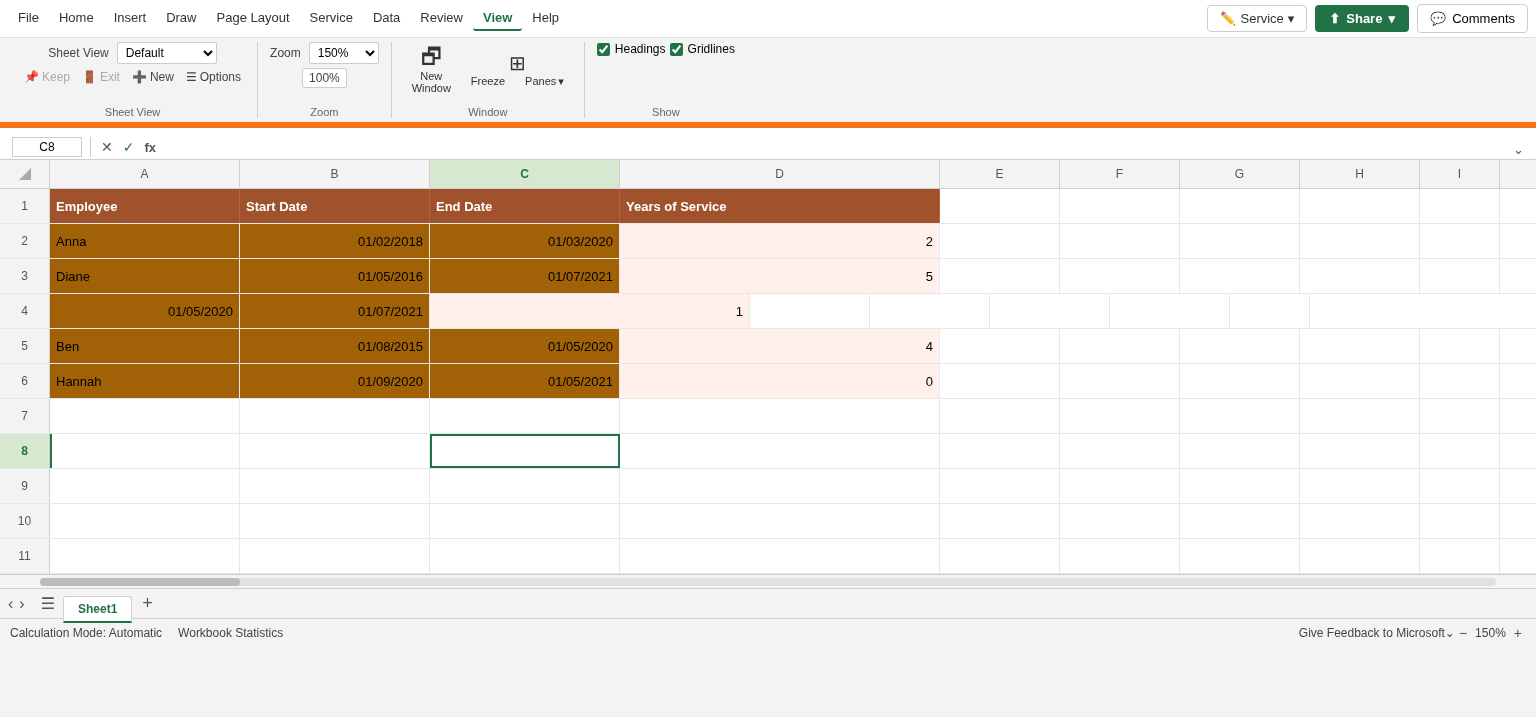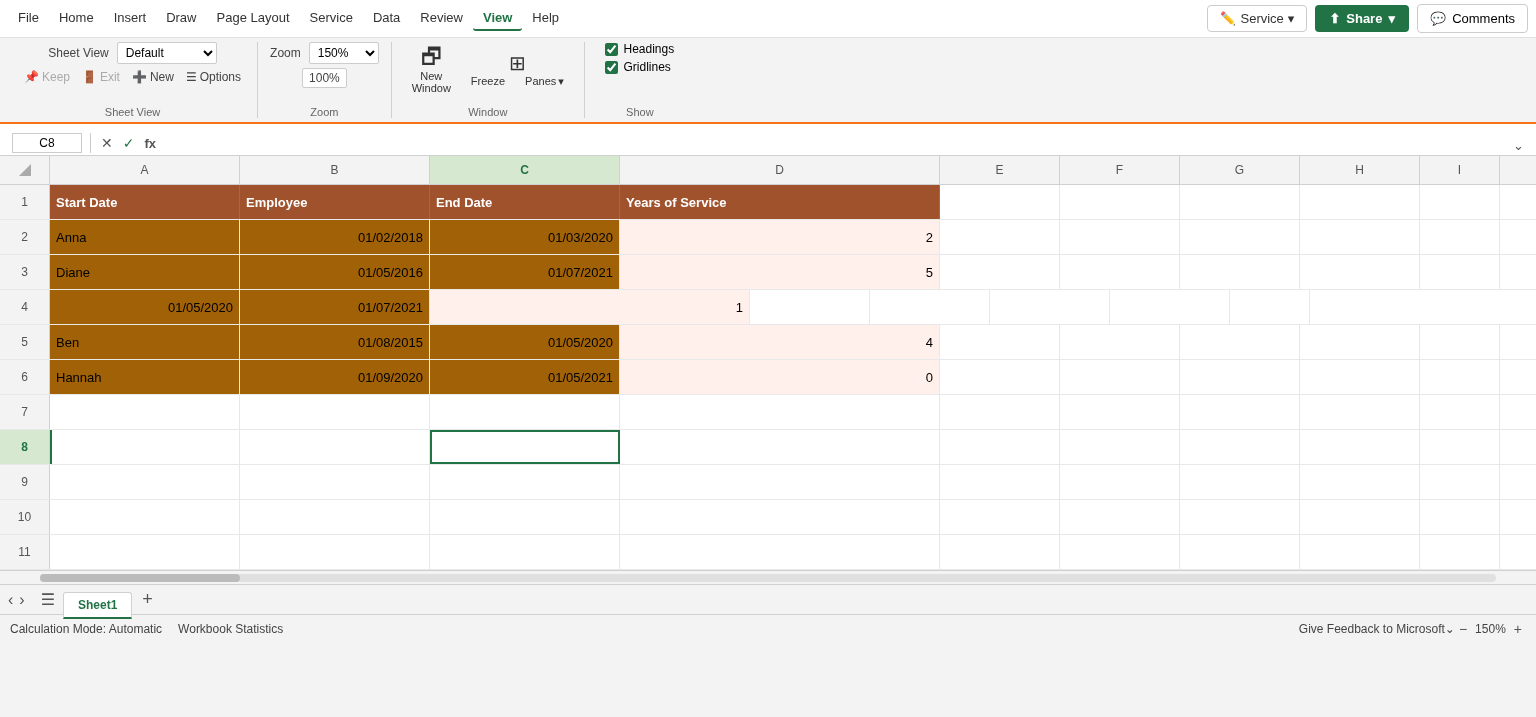--- a/index.html
+++ b/index.html
@@ -10,34 +10,34 @@
     .menu-bar-left { display: flex; gap: 0; }
     .menu-item { padding: 4px 10px; cursor: pointer; border-radius: 3px; font-size: 13px; color: #333; }
     .menu-item.active { color: #217346; font-weight: 600; border-bottom: 2px solid #217346; }
     .menu-bar-right { display: flex; align-items: center; gap: 8px; }
     .editing-btn { display: flex; align-items: center; gap: 4px; padding: 5px 12px; background: #fff; border: 1px solid #ccc; border-radius: 4px; cursor: pointer; font-size: 13px; color: #333; }
     .editing-btn .pencil-icon { color: #217346; }
     .share-btn { display: flex; align-items: center; gap: 6px; padding: 6px 14px; background: #217346; color: #fff; border: none; border-radius: 4px; cursor: pointer; font-size: 13px; font-weight: 600; }
     .comments-btn { display: flex; align-items: center; gap: 6px; padding: 6px 12px; background: #fff; border: 1px solid #ccc; border-radius: 4px; cursor: pointer; font-size: 13px; }
 
     
-    .toolbar { display: flex; align-items: stretch; padding: 4px 8px; background: #f3f3f3; border-bottom: 2px solid #f97316; gap: 0; min-height: 80px; }
+    .toolbar { display: flex; align-items: stretch; padding: 4px 8px; background: #f3f3f3; border-bottom: 6px solid #f97316; gap: 0; min-height: 80px; }
     .toolbar-group { display: flex; flex-direction: column; align-items: center; justify-content: center; padding: 0 12px; border-right: 1px solid #d0d0d0; gap: 4px; min-width: 100px; }
     .toolbar-group:last-child { border-right: none; }
     .toolbar-group-label { font-size: 11px; color: #666; margin-top: auto; padding-top: 4px; }
     .toolbar-row { display: flex; align-items: center; gap: 4px; }
     .sheet-view-select { font-size: 12px; padding: 2px 4px; border: 1px solid #ccc; background: #fff; border-radius: 2px; width: 100px; }
     .small-btn { display: flex; align-items: center; gap: 3px; font-size: 12px; color: #444; cursor: pointer; padding: 2px 4px; border-radius: 2px; }
     .small-btn.disabled { color: #aaa; cursor: default; }
     .zoom-select { font-size: 12px; padding: 2px 4px; border: 1px solid #ccc; background: #fff; border-radius: 2px; width: 70px; }
     .zoom-percent { font-size: 12px; color: #444; padding: 2px 6px; border: 1px solid #ccc; background: #fff; border-radius: 2px; cursor: pointer; }
     .big-btn { display: flex; flex-direction: column; align-items: center; gap: 2px; cursor: pointer; padding: 4px 8px; border-radius: 3px; font-size: 11px; color: #333; }
     .big-btn-icon { font-size: 22px; line-height: 1; }
     .freeze-btn-inner { display: flex; align-items: center; gap: 2px; font-size: 11px; }
-    .show-group { display: flex; flex-direction: column; gap: 4px; justify-content: center; }
+    .show-group { display: flex; flex-direction: row; gap: 4px; justify-content: center; }
     .checkbox-row { display: flex; align-items: center; gap: 5px; font-size: 12px; }
     .checkbox-row input { width: 13px; height: 13px; accent-color: #217346; }
 
     
     .formula-bar { display: flex; align-items: flex-end; background: #fff; border-bottom: 1px solid #d0d0d0; padding: 2px 12px; gap: 4px; height: 32px; }
     .cell-ref { width: 70px; border: 1px solid #ccc; padding: 2px 6px; font-size: 12px; text-align: center; }
     .formula-divider { width: 1px; height: 20px; background: #ccc; margin: 0 4px; }
     .formula-icons { display: flex; gap: 6px; align-items: center; color: #555; font-size: 14px; }
     .formula-icon { cursor: pointer; padding: 2px; color: #555; }
     .formula-icon.green { color: #217346; }
@@ -236,22 +236,22 @@
       <div class="col-header w-d">D</div>
       <div class="col-header w-e">E</div>
       <div class="col-header w-f">F</div>
       <div class="col-header w-g">G</div>
       <div class="col-header w-h">H</div>
       <div class="col-header w-i">I</div>
     </div>
 
     <div class="grid-row">
       <div class="row-header">1</div>
+      <div class="cell w-a header-row">Employee</div>
       <div class="cell w-b header-row">Start Date</div>
-      <div class="cell w-a header-row">Employee</div>
       <div class="cell w-c header-row">End Date</div>
       <div class="cell w-d header-row years-col-header">Years of Service</div>
       <div class="cell w-e empty"></div>
       <div class="cell w-f empty"></div>
       <div class="cell w-g empty"></div>
       <div class="cell w-h empty"></div>
       <div class="cell w-i empty"></div>
     </div>
 
     <div class="grid-row">

